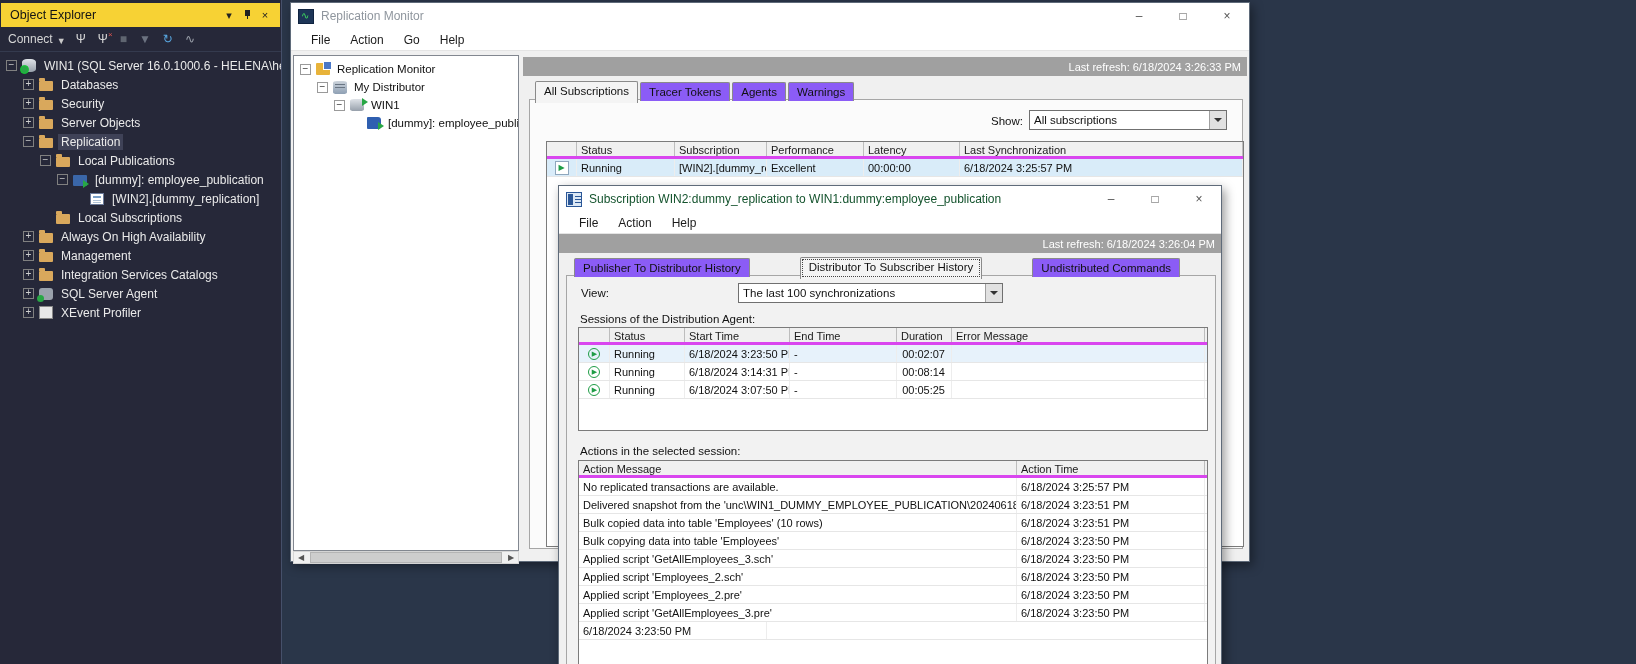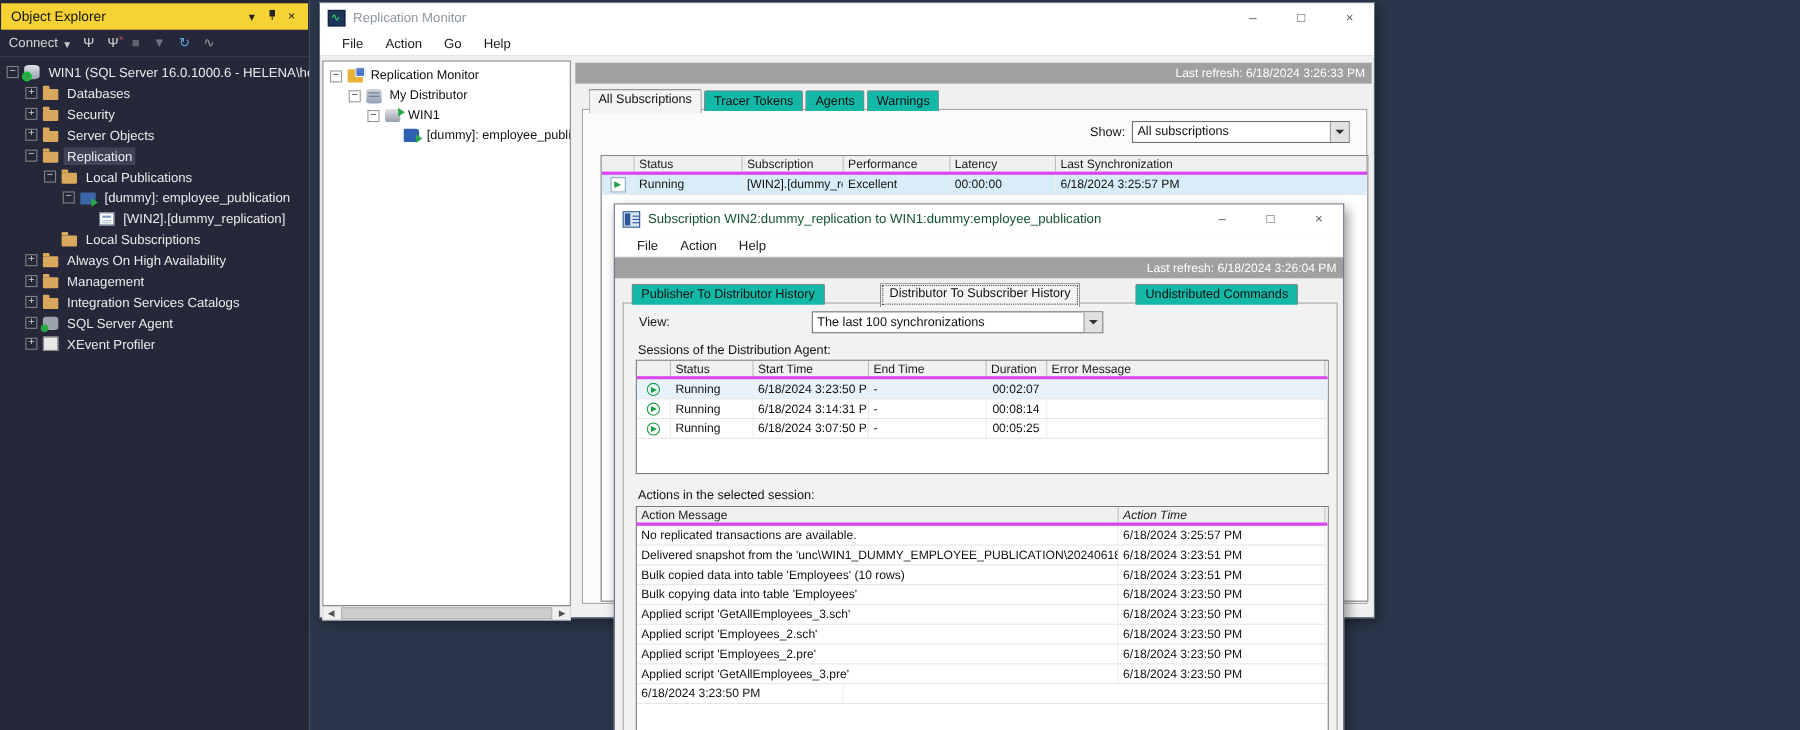--- a/index.html
+++ b/index.html
@@ -70,21 +70,21 @@
   .app-icon.report::after { content:""; position:absolute; left:8px; top:3px; width:6px; height:1px; background:#2b5797; box-shadow:0 3px 0 #2b5797, 0 6px 0 #2b5797; }
   .tb-text { flex:1; font-size:12px; white-space:nowrap; overflow:hidden; }
   .tb-text.inactive { color:#8f969e; }
   .tb-text.active { color:#14532d; }
   .winctl { width:44px; height:100%; display:flex; align-items:center; justify-content:center; font-size:12px; color:#555; }
   .menubar { height:22px; background:#fff; display:flex; align-items:center; font-size:12px; color:#1b1b1b; padding-left:10px; border-bottom:1px solid #e4e4e4; }
   .menu-item { padding:2px 10px; }
   .graybar { position:absolute; background:#a0a0a0; color:#fff; font-size:11px; display:flex; align-items:center; justify-content:flex-end; padding-right:6px; }
 
   .tabs { position:absolute; display:flex; align-items:flex-end; }
-  .tab { font-size:11.5px; color:#111; background:#14b8a6; border:1px solid #8a8a8a; border-bottom:none;
+  .tab { font-size:11.5px; color:#111; background:#8b5cf6; border:1px solid #8a8a8a; border-bottom:none;
          padding:3px 8px 3px; margin-right:2px; border-radius:2px 2px 0 0; white-space:nowrap; position:relative; }
   .tab.active { background:#f4f4f4; padding-bottom:6px; margin-bottom:-2px; z-index:4; }
   .tab.focus-dotted { outline:1px dotted #444; outline-offset:-3px; }
   .page { position:absolute; background:#fbfbfb; border:1px solid #a6a6a6; }
 
   .lv { position:absolute; background:#fff; border:1px solid #7b7b7b; overflow:hidden; }
   .lv-head { display:flex; height:17px; background:#f0f0f0; border-bottom:3px solid #d946ef; }
   .lv-hcell { font-size:11px; color:#1a1a1a; padding:2px 0 0 4px; border-right:1px solid #bdbdbd; white-space:nowrap; overflow:hidden; }
   .lv-row { display:flex; height:18px; align-items:stretch; }
   .lv-row.sel-blue { background:#d9ecf9; }
@@ -381,21 +381,21 @@
           <span class="lv-cell" style="width: 107px;">-</span>
           <span class="lv-cell right" style="width: 55px;">00:05:25</span>
           <span class="lv-cell" style="width: 253px;"></span>
         </div>
       </div>
 
     <div class="small-label" style="left:21px; top:259px; z-index:3;">Actions in the selected session:</div>
     <div class="lv" id="actions-table" style="left:19px; top:274px; width:630px; height:208px; z-index:3;">
         <div class="lv-head">
           <span class="lv-hcell" style="width: 438px;">Action Message</span>
-          <span class="lv-hcell" style="width: 188px; font-style: italic;">Action Time</span>
+          <span class="lv-hcell" style="width: 188px;">Action Time</span>
         </div>
         <div class="lv-row lv-sep">
           <span class="lv-cell" style="width: 438px;">No replicated transactions are available.</span>
           <span class="lv-cell" style="width: 188px;">6/18/2024 3:25:57 PM</span>
         </div>
         <div class="lv-row lv-sep">
           <span class="lv-cell" style="width: 438px;">Delivered snapshot from the 'unc\WIN1_DUMMY_EMPLOYEE_PUBLICATION\202406181...</span>
           <span class="lv-cell" style="width: 188px;">6/18/2024 3:23:51 PM</span>
         </div>
         <div class="lv-row lv-sep">

